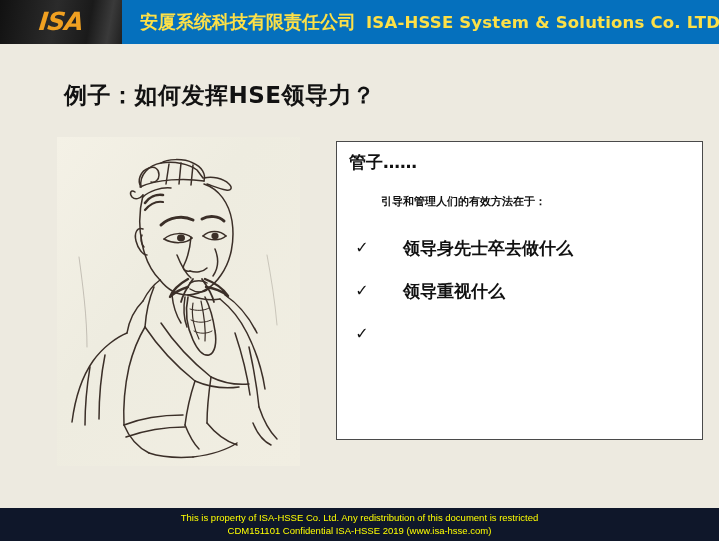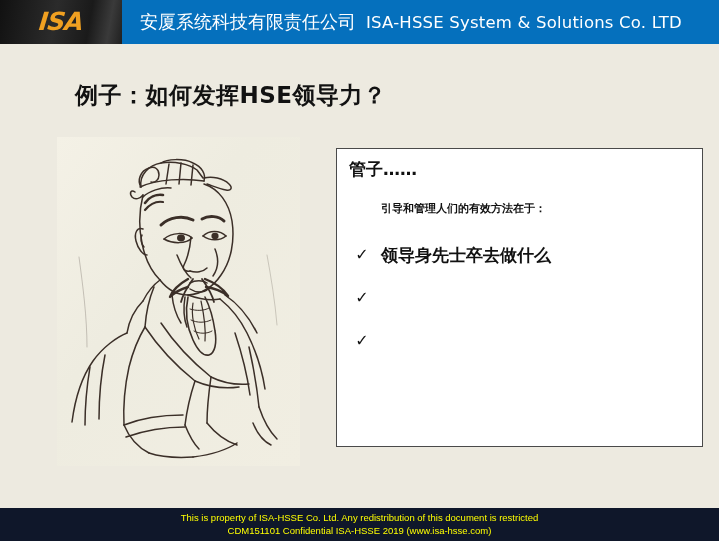--- a/index.html
+++ b/index.html
@@ -47,39 +47,39 @@
     text-align: center;
     transform: skewX(-6deg);
   }
   .header-title {
     position: absolute;
     left: 140px;
     top: 0;
     height: 52px;
     line-height: 44px;
     white-space: nowrap;
-    color: #ffffff;
-    font-weight: normal;
+    color: #fde047;
+    font-weight: bold;
     font-size: 17px;
     font-family: "DejaVu Sans", sans-serif;
   }
   .header-title .cn {
     font-size: 18px;
     letter-spacing: 0px;
   }
   .header-title .en {
     font-size: 16.5px;
     margin-left: 10px;
     letter-spacing: 0.2px;
   }
 
   
   .slide-title {
     position: absolute;
-    left: 75px;
+    left: 64px;
     top: 80px;
     font-size: 23px;
     font-weight: bold;
     color: #121212;
     font-family: "DejaVu Sans", sans-serif;
     letter-spacing: 0.5px;
     white-space: nowrap;
   }
 
   
@@ -91,21 +91,21 @@
     height: 329px;
     background: #f2efe4;
     overflow: hidden;
   }
   .portrait svg { display: block; }
 
   
   .textbox {
     position: absolute;
     left: 336px;
-    top: 148px;
+    top: 141px;
     width: 367px;
     height: 299px;
     background: #ffffff;
     border: 1.5px solid #4a4a4a;
     box-sizing: border-box;
   }
   .tb-line1 {
     position: absolute;
     left: 12px;
     top: 9px;
@@ -144,21 +144,21 @@
     font-size: 16px;
     color: #111;
     line-height: 22px;
     font-family: "DejaVu Sans", sans-serif;
   }
   .bullet-text {
     font-size: 17px;
     font-weight: bold;
     color: #111;
     line-height: 22px;
-    margin-left: 4px;
+    margin-left: 26px;
     white-space: nowrap;
     font-family: "DejaVu Sans", sans-serif;
   }
 
   
   .footer {
     position: absolute;
     left: 0;
     top: 508px;
     width: 719px;
@@ -296,20 +296,21 @@
   <div class="tb-line2">引导和管理人们的有效方法在于：</div>
   <div class="bullets">
 
     <div class="bullet-row">
       <span class="bullet-check">✓</span>
       <span class="bullet-text">领导身先士卒去做什么</span>
     </div>
 
     <div class="bullet-row">
       <span class="bullet-check">✓</span>
+      <span class="bullet-text">领导重视什么</span>
     </div>
 
     <div class="bullet-row">
       <span class="bullet-check">✓</span>
     </div>
 
   </div>
 </div>
 
 <div class="footer">

